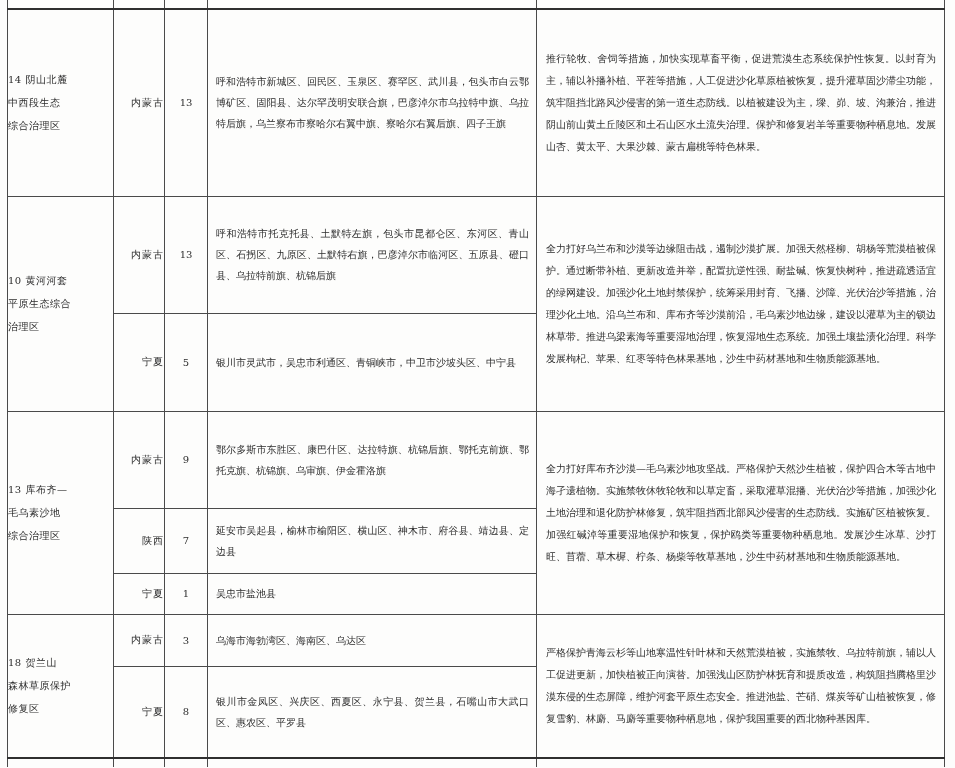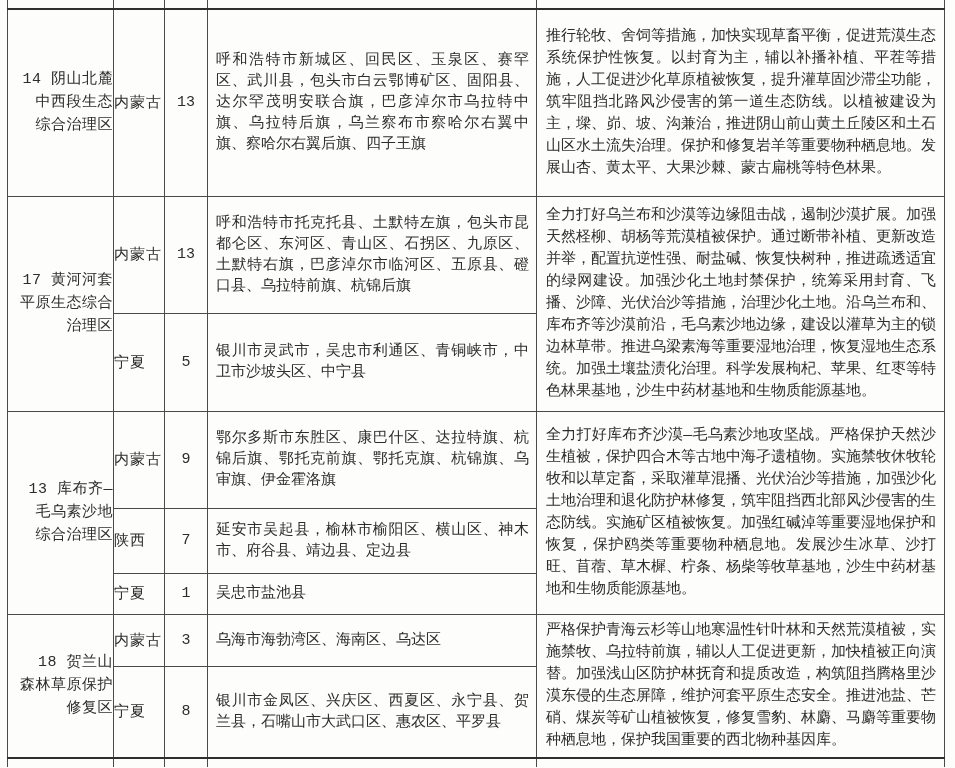--- a/index.html
+++ b/index.html
@@ -19,44 +19,43 @@
   }
   table.doc-table {
     border-collapse: collapse;
     table-layout: fixed;
     margin-left: 7px;
     width: 937px;
   }
   td {
     border: 1px solid #4a4a4a;
     padding: 0;
-    font-size: 15px;
+    font-size: 10px;
     overflow: hidden;
-    font-family: Liberation Mono, monospace;
   }
   
   tr.cut-top td {
     border-top: none;
     border-bottom: 2px solid #2f2f2f;
     height: 8px;
   }
   tr.cut-bottom td {
     border-bottom: none;
     border-top: 2px solid #2f2f2f;
     height: 8px;
   }
   td.zone {
-    text-align: right;
+    text-align: left;
     vertical-align: middle;
     white-space: pre-line;
     line-height: 23px;
     letter-spacing: 0.5px;
   }
   td.prov {
-    text-align: left;
+    text-align: right;
     vertical-align: middle;
     letter-spacing: 1px;
     margin-left: 7px;
   }
   td.count {
     text-align: center;
     vertical-align: middle;
     margin-left: 21px;
   }
   td.cities {
@@ -108,21 +107,21 @@
       <td class="zone">14 阴山北麓
 中西段生态
 综合治理区</td>
       <td class="prov">内蒙古</td>
       <td class="count">13</td>
       <td class="cities">呼和浩特市新城区、回民区、玉泉区、赛罕区、武川县，包头市白云鄂博矿区、固阳县、达尔罕茂明安联合旗，巴彦淖尔市乌拉特中旗、乌拉特后旗，乌兰察布市察哈尔右翼中旗、察哈尔右翼后旗、四子王旗</td>
       <td class="desc">推行轮牧、舍饲等措施，加快实现草畜平衡，促进荒漠生态系统保护性恢复。以封育为主，辅以补播补植、平茬等措施，人工促进沙化草原植被恢复，提升灌草固沙滞尘功能，筑牢阻挡北路风沙侵害的第一道生态防线。以植被建设为主，墚、峁、坡、沟兼治，推进阴山前山黄土丘陵区和土石山区水土流失治理。保护和修复岩羊等重要物种栖息地。发展山杏、黄太平、大果沙棘、蒙古扁桃等特色林果。</td>
     </tr>
 
     <tr class="r15-1">
-      <td class="zone" rowspan="2">17 黄河河套
+      <td class="zone" rowspan="2">10 黄河河套
 平原生态综合
 治理区</td>
       <td class="prov">内蒙古</td>
       <td class="count">13</td>
       <td class="cities">呼和浩特市托克托县、土默特左旗，包头市昆都仑区、东河区、青山区、石拐区、九原区、土默特右旗，巴彦淖尔市临河区、五原县、磴口县、乌拉特前旗、杭锦后旗</td>
       <td class="desc" rowspan="2">全力打好乌兰布和沙漠等边缘阻击战，遏制沙漠扩展。加强天然柽柳、胡杨等荒漠植被保护。通过断带补植、更新改造并举，配置抗逆性强、耐盐碱、恢复快树种，推进疏透适宜的绿网建设。加强沙化土地封禁保护，统筹采用封育、飞播、沙障、光伏治沙等措施，治理沙化土地。沿乌兰布和、库布齐等沙漠前沿，毛乌素沙地边缘，建设以灌草为主的锁边林草带。推进乌梁素海等重要湿地治理，恢复湿地生态系统。加强土壤盐渍化治理。科学发展枸杞、苹果、红枣等特色林果基地，沙生中药材基地和生物质能源基地。</td>
     </tr>
     <tr class="r15-2">
       <td class="prov">宁夏</td>
       <td class="count">5</td>

